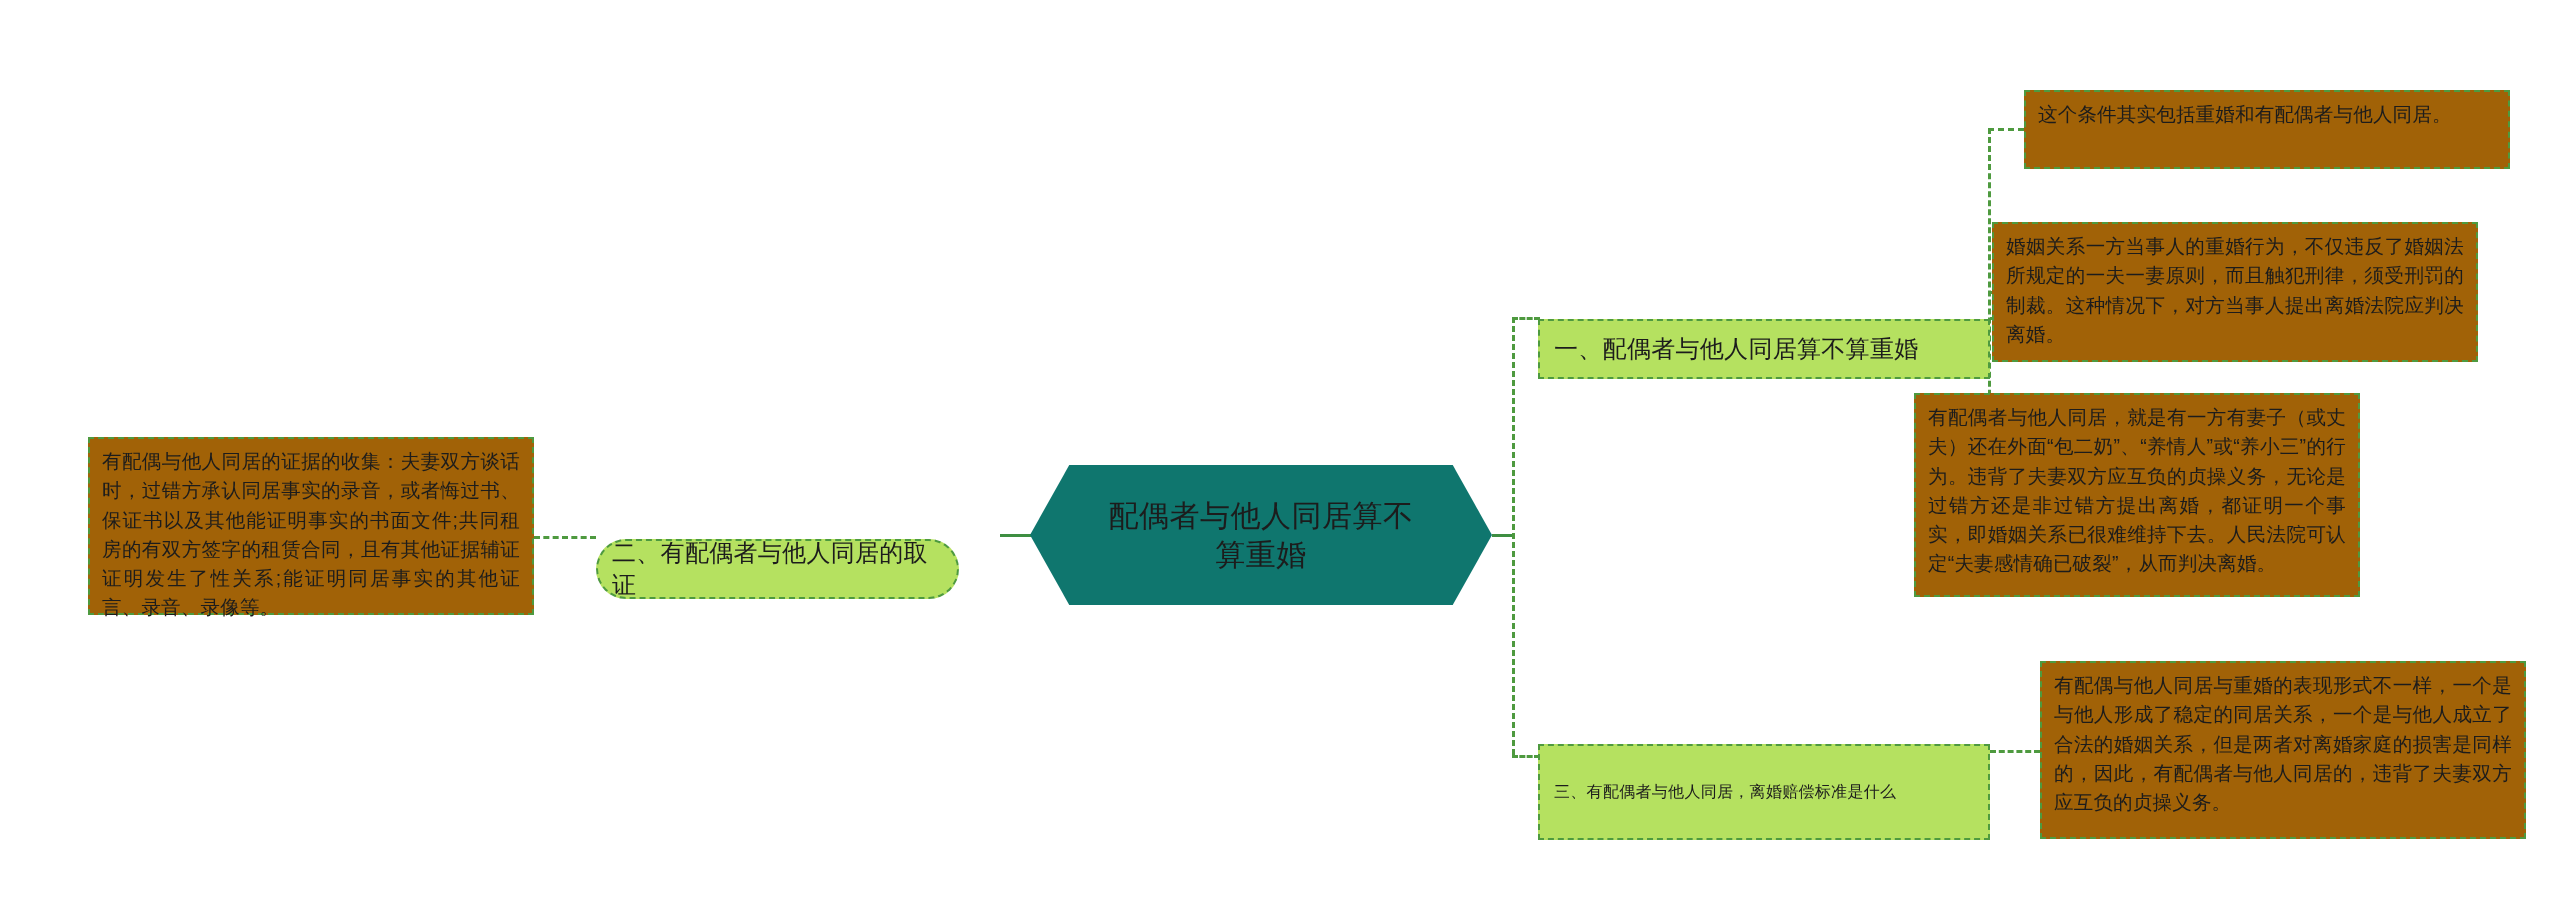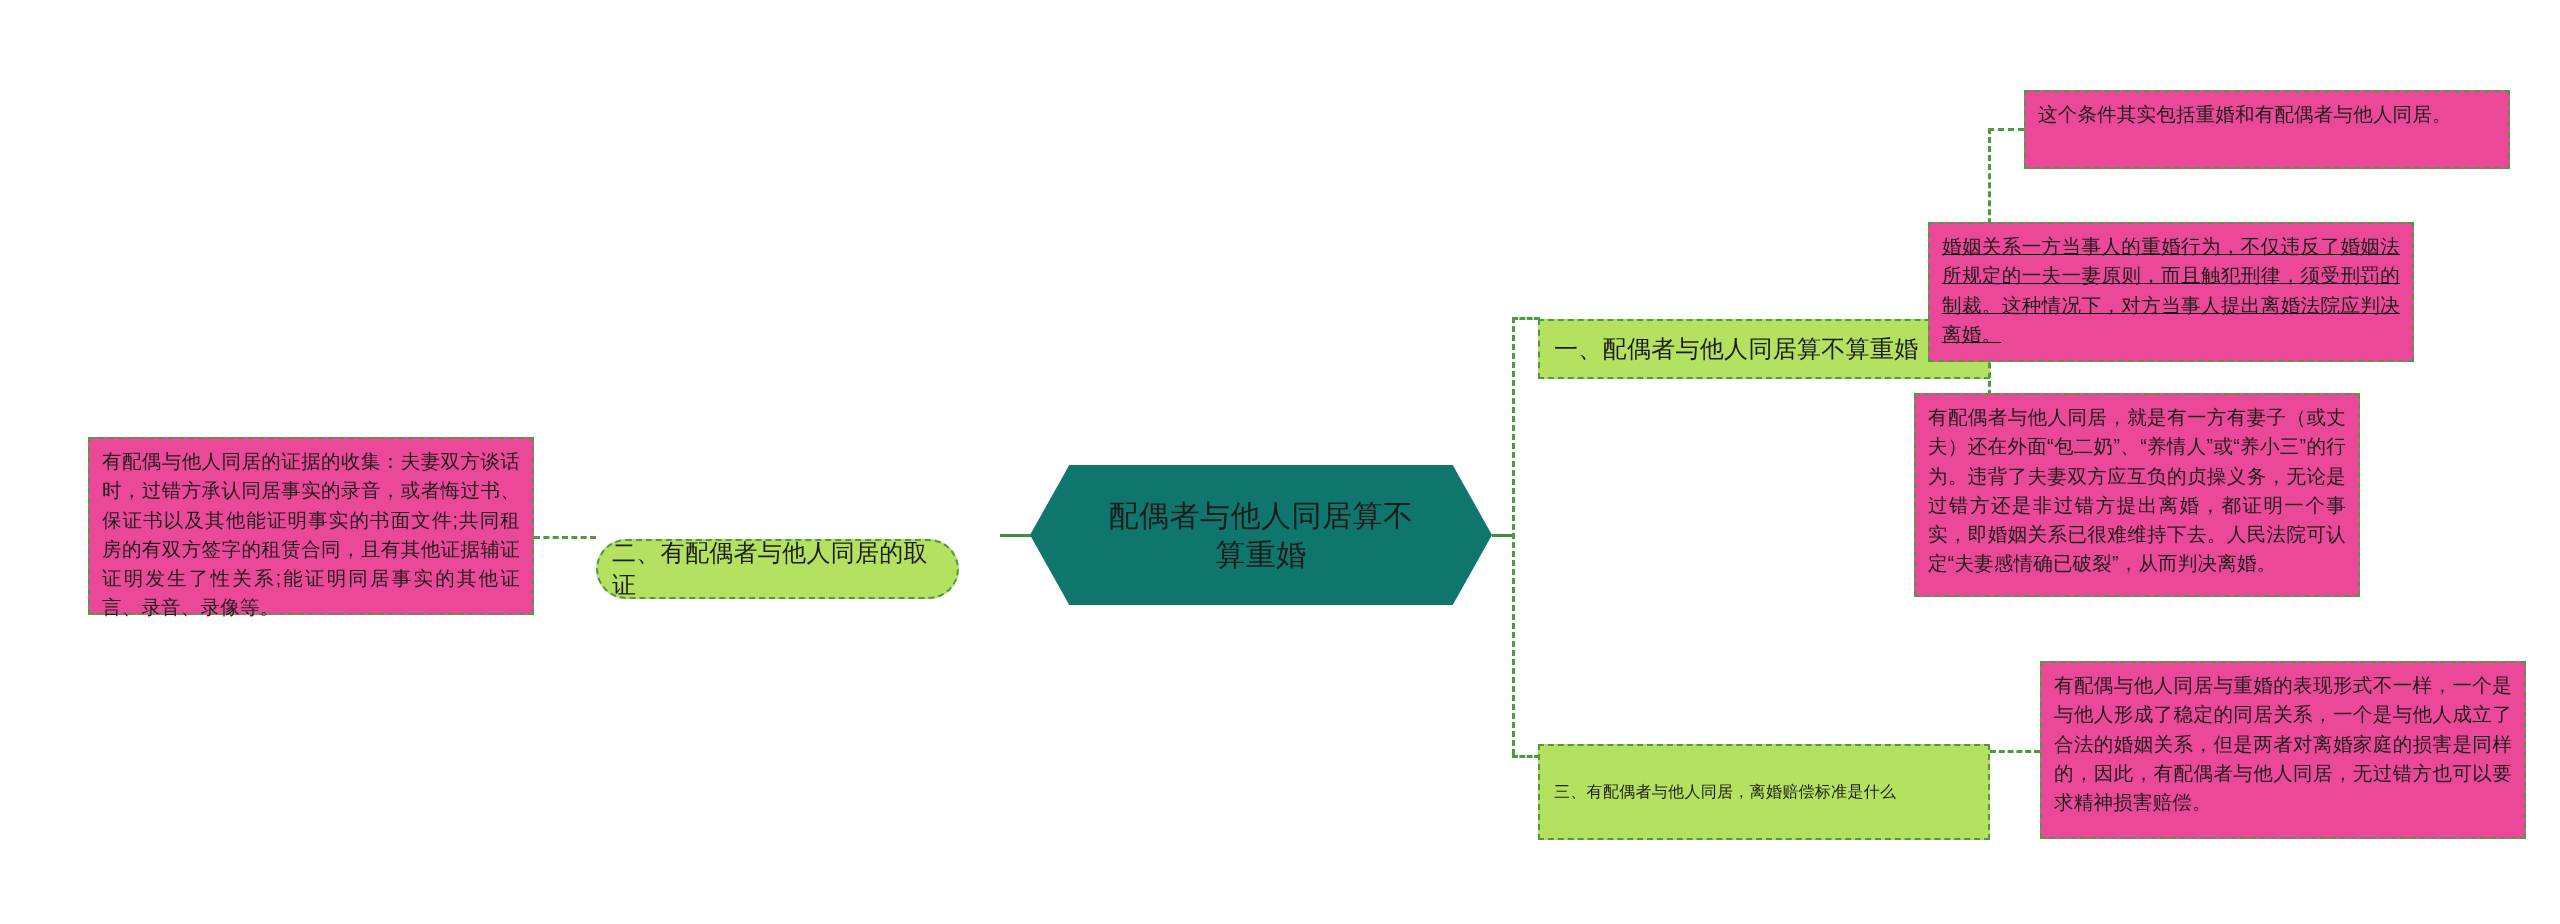--- a/index.html
+++ b/index.html
@@ -30,32 +30,32 @@
   }
   .lg .txt{color:#1c1c1c;font-size:24px;line-height:1.35;letter-spacing:0.3px;}
 
   #n-left  {left:596px; top:508px; width:363px; height:60px;border-radius:30px;}
   #n-top   {left:1538px;top:288px; width:452px; height:60px;}
   #n-bot   {left:1538px;top:713px; width:452px; height:96px;}
   #n-bot .txt{font-size:16px;}
 
   
   .yl{
-    background:#ec4899;
+    background:#a16207;
     border:2px dashed #4E9A3F;
     padding:8px 12px 10px 12px;
   }
   .yl .txt{
     color:#1c1c1c;font-size:19.5px;line-height:1.5;
     letter-spacing:0.2px;text-align:justify;
   }
 
   #y-left {left:88px;  top:437px;  width:446px; height:178px;}
   #y-r1   {left:2024px;top:90px;   width:486px; height:79px;}
-  #y-r2   {left:1928px;top:222px;  width:486px; height:140px;text-decoration:underline;}
+  #y-r2   {left:1992px;top:222px;  width:486px; height:140px;}
   #y-r3   {left:1914px;top:393px;  width:446px; height:204px;}
   #y-r4   {left:2040px;top:661px;  width:486px; height:178px;}
 
   
   .conn{position:absolute;}
   .solid-h{background:#3E8E41;height:3px;}
   .dash-h{border-top:3px dashed #4E9A3F;height:0;}
   .dash-v{border-left:3px dashed #4E9A3F;width:0;}
 </style>
 </head>
@@ -110,16 +110,16 @@
     <div class="txt">这个条件其实包括重婚和有配偶者与他人同居。</div>
   </div>
   <div class="node yl" id="y-r2">
     <div class="txt">婚姻关系一方当事人的重婚行为，不仅违反了婚姻法所规定的一夫一妻原则，而且触犯刑律，须受刑罚的制裁。这种情况下，对方当事人提出离婚法院应判决离婚。</div>
   </div>
   <div class="node yl" id="y-r3">
     <div class="txt">有配偶者与他人同居，就是有一方有妻子（或丈夫）还在外面“包二奶”、“养情人”或“养小三”的行为。违背了夫妻双方应互负的贞操义务，无论是过错方还是非过错方提出离婚，都证明一个事实，即婚姻关系已很难维持下去。人民法院可认定“夫妻感情确已破裂”，从而判决离婚。</div>
   </div>
 
   <div class="node yl" id="y-r4">
-    <div class="txt">有配偶与他人同居与重婚的表现形式不一样，一个是与他人形成了稳定的同居关系，一个是与他人成立了合法的婚姻关系，但是两者对离婚家庭的损害是同样的，因此，有配偶者与他人同居，无过错方也可以要求精神损害赔偿。</div>
+    <div class="txt">有配偶与他人同居与重婚的表现形式不一样，一个是与他人形成了稳定的同居关系，一个是与他人成立了合法的婚姻关系，但是两者对离婚家庭的损害是同样的，因此，有配偶者与他人同居的，违背了夫妻双方应互负的贞操义务。</div>
   </div>
 
 </div>
 
 </body></html>

